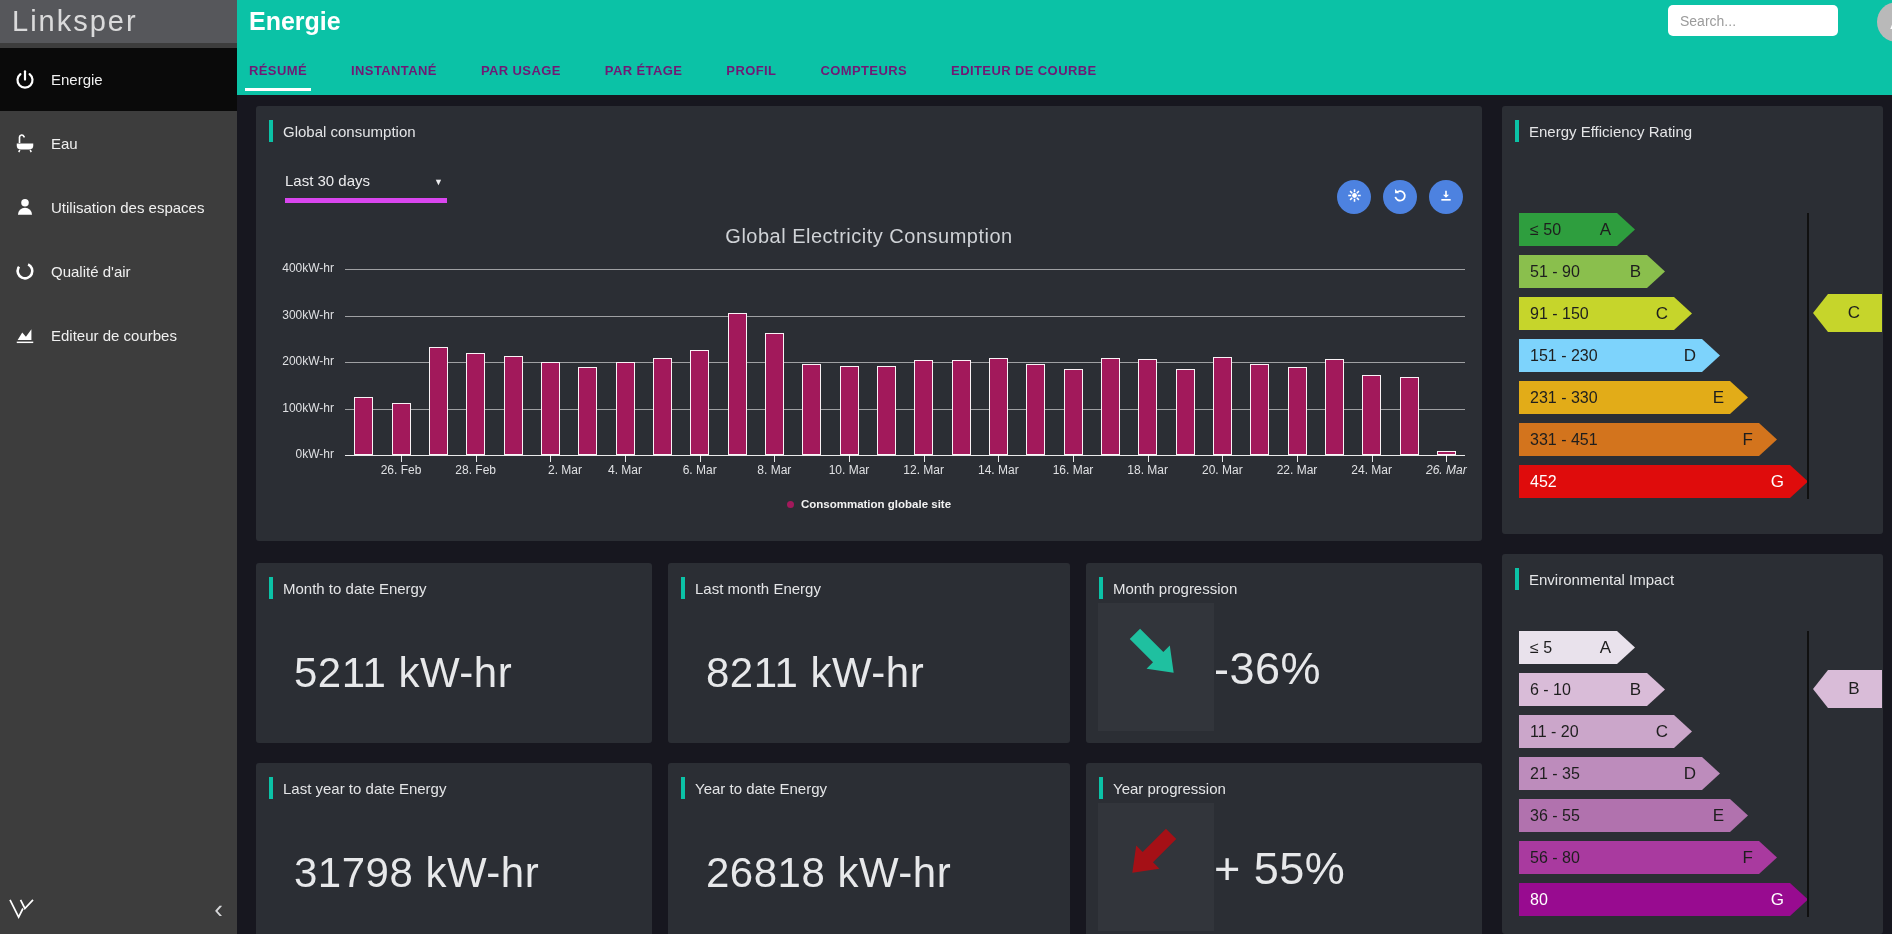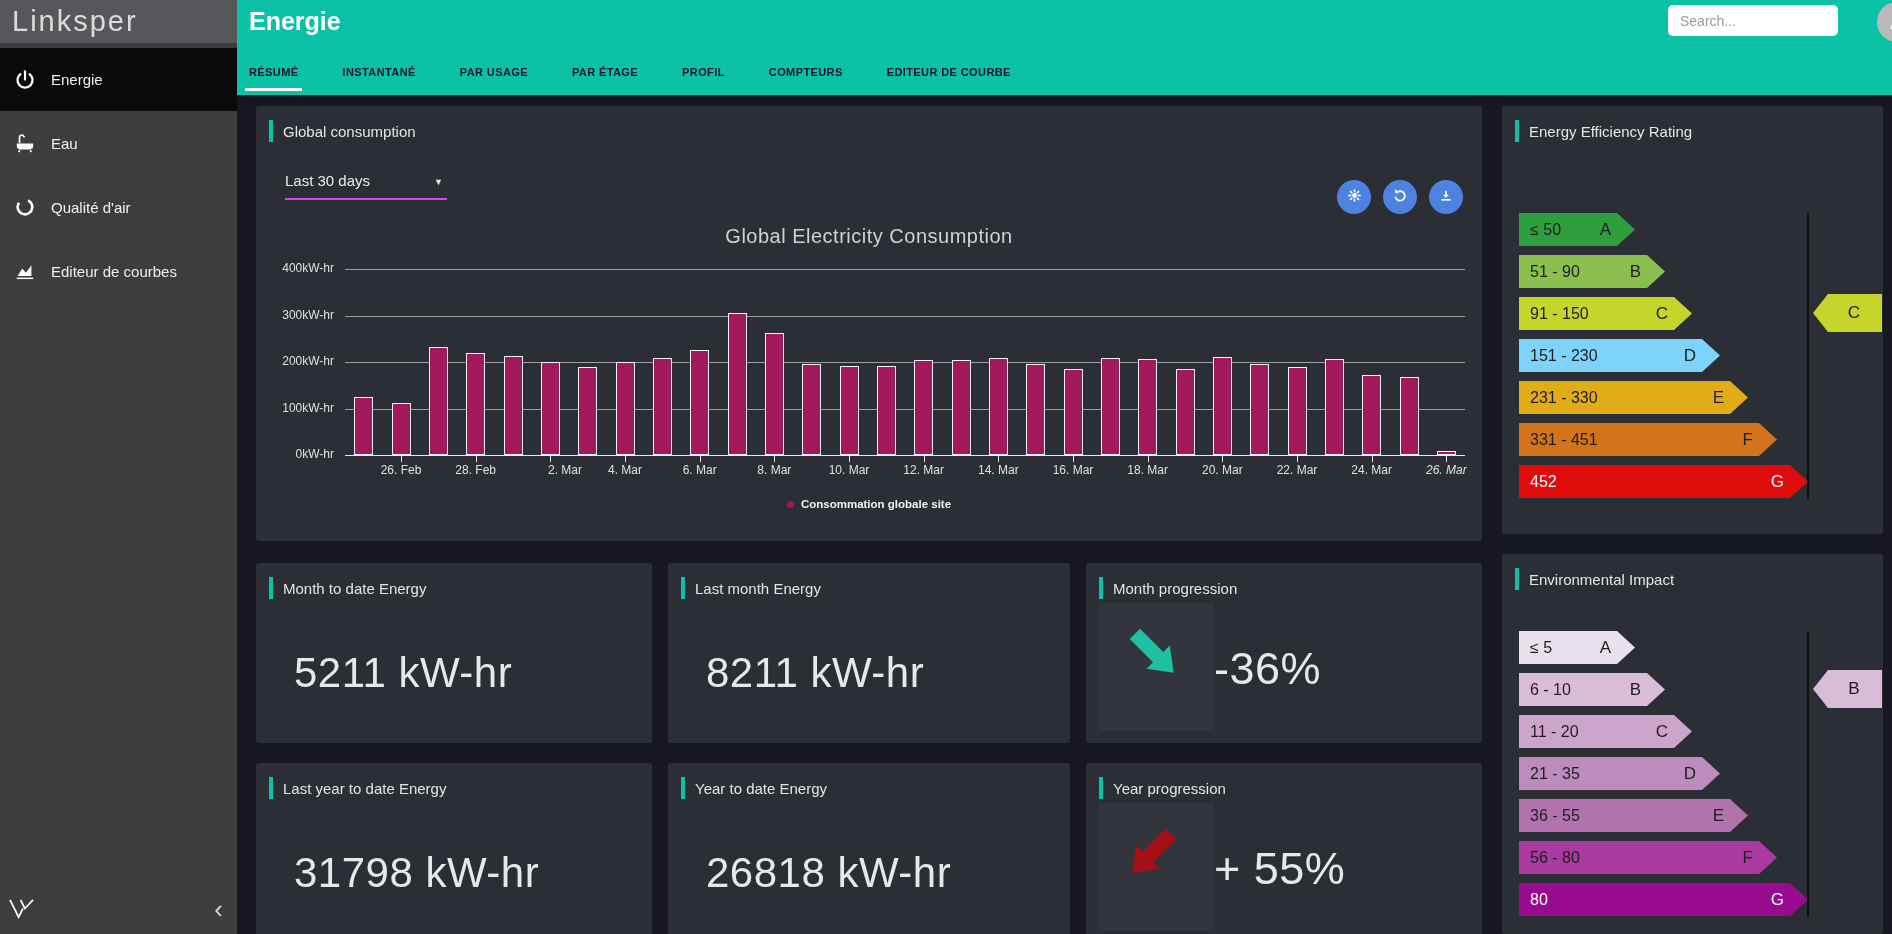--- a/index.html
+++ b/index.html
@@ -25,41 +25,41 @@
   .side-footer{position:absolute;bottom:10px;left:0;width:100%;height:36px;}
   .brand-mark{position:absolute;left:8px;bottom:0;}
   .collapse{position:absolute;right:14px;bottom:2px;color:#d6d7d9;font-size:26px;line-height:26px;cursor:pointer;}
   .side-bottom-strip{position:absolute;bottom:0;left:0;width:100%;height:0px;background:#000;}
 
   
   .main{flex:1;min-width:0;display:flex;flex-direction:column;background:var(--page);}
   .topbar{height:95px;flex:none;background:var(--teal);position:relative;}
   .page-title{position:absolute;top:7px;left:12px;color:#fff;font-size:25px;font-weight:bold;}
   .tabs{position:absolute;left:12px;bottom:13px;display:flex;gap:44px;}
-  .tab{color:#0f172a;font-size:11px;font-weight:bold;letter-spacing:.4px;cursor:pointer;position:relative;padding:4px 0;}
+  .tab{color:#701a75;font-size:13px;font-weight:bold;letter-spacing:.4px;cursor:pointer;position:relative;padding:4px 0;}
   .tab.active::after{content:"";position:absolute;left:-4px;right:-4px;bottom:-9px;height:3px;background:#fff;}
   .search-wrap{position:absolute;top:5px;right:54px;}
   .search-input{width:170px;height:31px;border:none;border-radius:5px;padding:0 12px;font-size:14px;
     font-family:"Liberation Sans",sans-serif;color:#555;outline:none;}
   .search-input::placeholder{color:#9b9b9b;}
   .avatar{position:absolute;top:2px;right:-25px;width:40px;height:40px;border-radius:50%;background:#b9b9b9;
     color:#fff;font-size:20px;display:flex;align-items:center;justify-content:center;cursor:pointer;}
 
   .content{display:flex;gap:20px;padding:11px 9px 0 19px;height:839px;overflow:hidden;}
   .left-col{width:1226px;flex:none;}
   .right-col{width:381px;flex:none;display:flex;flex-direction:column;}
 
   .card{background:var(--card);border-radius:3px;position:relative;}
   .card-head{position:absolute;top:14px;left:13px;display:flex;align-items:center;}
   .accent-bar{width:4px;height:22px;background:var(--teal);margin-right:10px;}
   .card-title{color:var(--txt);font-size:15px;}
 
   
   .consumption{height:435px;}
-  .range-select{position:absolute;top:66px;left:29px;width:162px;border-bottom:2px solid #d946ef;
+  .range-select{position:absolute;top:66px;left:29px;width:162px;border-bottom:5px solid #d946ef;
     padding-bottom:9px;color:#ececee;font-size:15px;cursor:pointer;}
   .range-caret{position:absolute;right:4px;top:5px;font-size:9px;color:#ececee;}
   .chart-btns{position:absolute;top:74px;right:19px;display:flex;gap:12px;}
   .cbtn{width:34px;height:34px;border-radius:50%;background:#4d82e0;border:none;cursor:pointer;
     display:flex;align-items:center;justify-content:center;}
   .chart-title{position:absolute;top:119px;left:0;width:100%;text-align:center;color:#cfd2d6;
     font-size:20px;letter-spacing:.5px;}
   .plot{position:absolute;left:89px;top:163px;width:1120px;height:186px;}
   .gridline{position:absolute;left:0;width:100%;height:1px;background:rgba(255,255,255,.55);}
   .gridline.axisline{background:rgba(255,255,255,.9);}
@@ -117,20 +117,29 @@
         </div>
         <div class="side-item">
           <span class="sicon">
             <svg viewBox="0 0 24 24" width="22" height="22">
               <path d="M6 12V5.6A2.4 2.4 0 0 1 10.7 5l1 .3" fill="none" stroke="#fff" stroke-width="1.8"></path>
               <path d="M3 12.5h18v2.3a4.2 4.2 0 0 1-4.2 4.2H7.2A4.2 4.2 0 0 1 3 14.8z" fill="#fff"></path>
               <path d="M6.3 19.5L5.2 22M17.7 19.5l1.1 2.5" stroke="#fff" stroke-width="1.6"></path>
             </svg>
           </span>
           <span class="slabel">Eau</span>
+        </div>
+        <div class="side-item">
+          <span class="sicon">
+            <svg viewBox="0 0 24 24" width="22" height="22" fill="#fff">
+              <circle cx="12" cy="7.3" r="4.1"></circle>
+              <path d="M4.3 20.5a7.7 7.7 0 0 1 15.4 0z"></path>
+            </svg>
+          </span>
+          <span class="slabel">Utilisation des espaces</span>
         </div>
         <div class="side-item">
           <span class="sicon">
             <svg viewBox="0 0 24 24" width="22" height="22" fill="none">
               <circle cx="12" cy="12" r="8" stroke="#fff" stroke-width="2.8" stroke-dasharray="39 11" transform="rotate(-65 12 12)"></circle>
             </svg>
           </span>
           <span class="slabel">Qualité d'air</span>
         </div>
         <div class="side-item">

